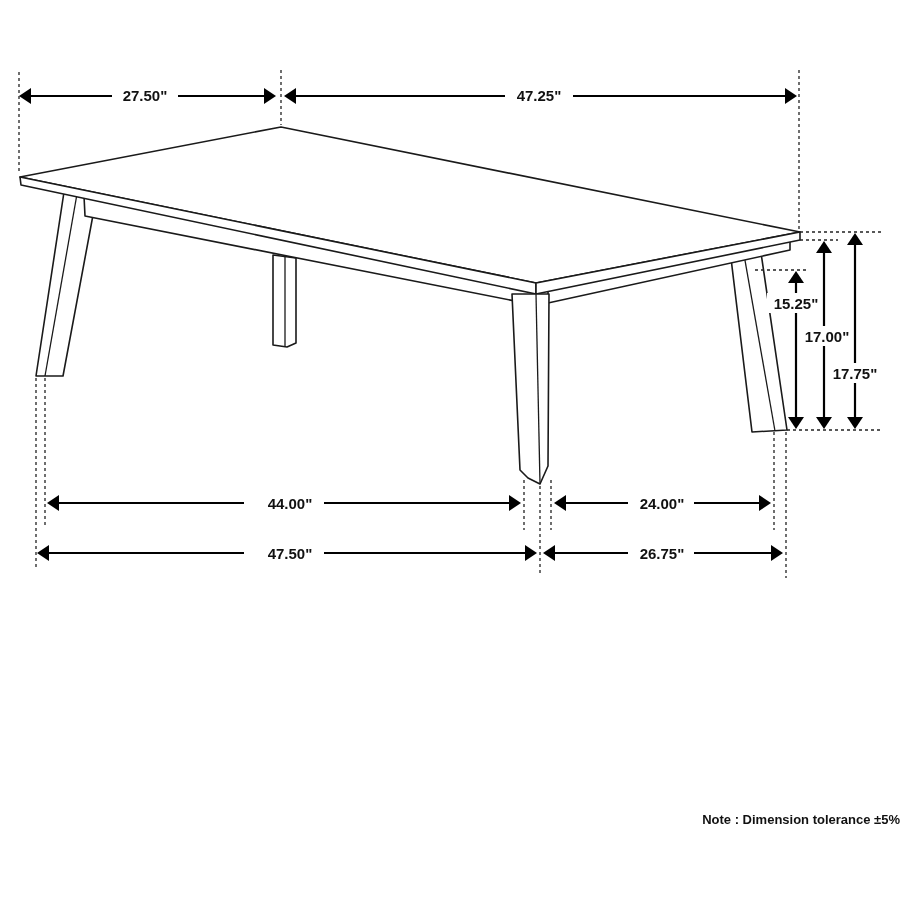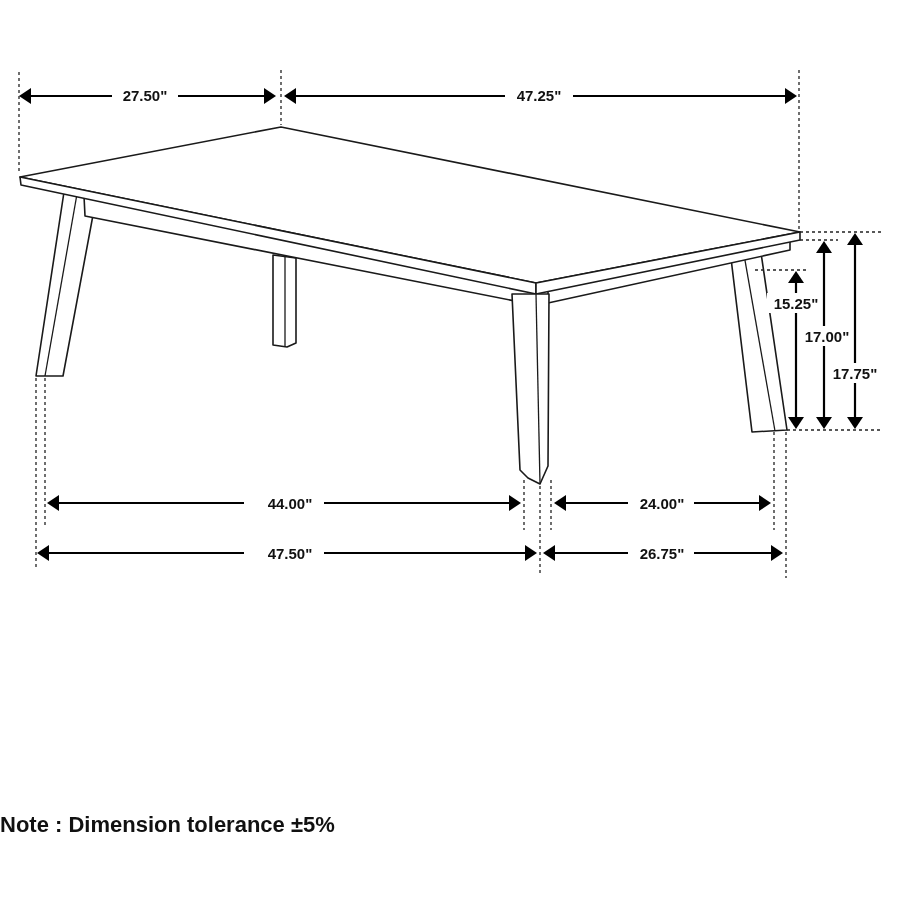--- a/index.html
+++ b/index.html
@@ -5,21 +5,21 @@
   html, body { margin: 0; padding: 0; background: #ffffff; }
   body { width: 900px; height: 900px; position: relative; overflow: hidden; font-family: "Liberation Sans", sans-serif; }
   svg { position: absolute; left: 0; top: 0; }
   .line { stroke: #1a1a1a; stroke-width: 1.6; fill: #ffffff; stroke-linejoin: round; }
   .thin { stroke: #1a1a1a; stroke-width: 1.3; fill: none; }
   .dim { stroke: #000; stroke-width: 2.2; fill: none; }
   .dash { stroke: #222; stroke-width: 1.3; fill: none; stroke-dasharray: 3 3; }
   .arrow { fill: #000; }
   .lbl { font-family: "Liberation Sans", sans-serif; font-weight: bold; font-size: 15px; fill: #111; }
   .lbl-bg { fill: #ffffff; }
-  .note { position: absolute; left: 0; width: 900px; top: 812px; text-align: left; font-weight: bold; font-size: 22px; color: #111; font-family: "Liberation Sans", sans-serif; }
+  .note { position: absolute; left: 0; width: 900px; top: 812px; text-align: right; font-weight: bold; font-size: 13px; color: #111; font-family: "Liberation Sans", sans-serif; }
 </style>
 </head>
 <body>
 
 <svg width="900" height="900" viewBox="0 0 900 900">
 
   <g>
 
     <polygon class="line" points="273,255 296,258 296,343 287,347 273,345"></polygon>
     <line class="thin" x1="285" y1="256" x2="285" y2="346"></line>

